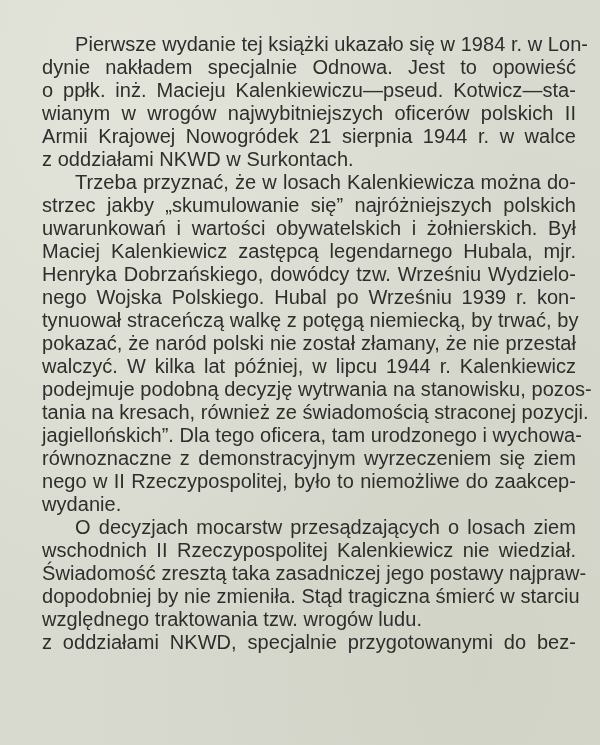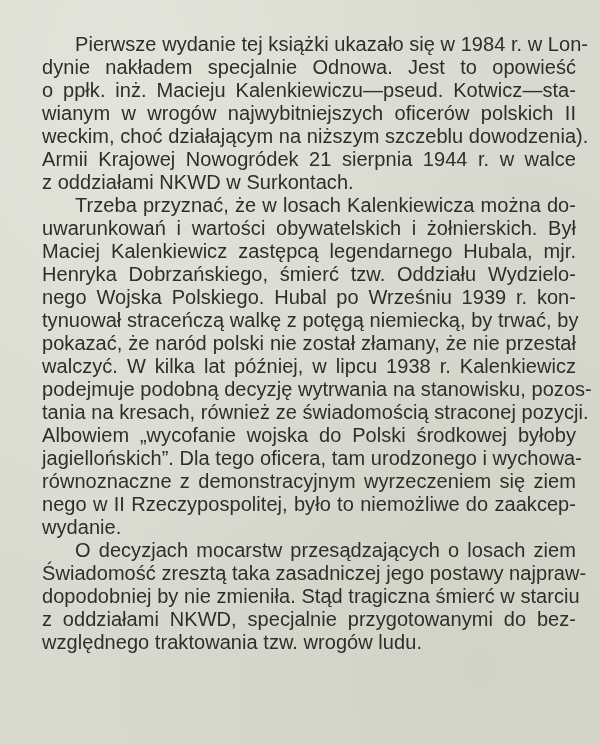--- a/index.html
+++ b/index.html
@@ -47,43 +47,43 @@
 </head>
 <body>
 
 <div class="page">
 
   <div class="para">
     <span class="line indent">Pierwsze wydanie tej książki ukazało się w 1984 r. w Lon-</span>
     <span class="line">dynie nakładem specjalnie Odnowa. Jest to opowieść</span>
     <span class="line">o ppłk. inż. Macieju Kalenkiewiczu—pseud. Kotwicz—sta-</span>
     <span class="line">wianym w wrogów najwybitniejszych oficerów polskich II</span>
-    <span class="line">weckim, choć działającym na niższym szczeblu dowodzenia).</span>
     <span class="line">Armii Krajowej Nowogródek 21 sierpnia 1944 r. w walce</span>
     <span class="line last">z oddziałami NKWD w Surkontach.</span>
   </div>
 
   <div class="para">
     <span class="line indent">Trzeba przyznać, że w losach Kalenkiewicza można do-</span>
+    <span class="line">strzec jakby „skumulowanie się” najróżniejszych polskich</span>
     <span class="line">uwarunkowań i wartości obywatelskich i żołnierskich. Był</span>
     <span class="line">Maciej Kalenkiewicz zastępcą legendarnego Hubala, mjr.</span>
-    <span class="line">Henryka Dobrzańskiego, śmierć tzw. Oddziału Wydzielo-</span>
+    <span class="line">Henryka Dobrzańskiego, dowódcy tzw. Wrześniu Wydzielo-</span>
     <span class="line">nego Wojska Polskiego. Hubal po Wrześniu 1939 r. kon-</span>
     <span class="line">tynuował straceńczą walkę z potęgą niemiecką, by trwać, by</span>
     <span class="line">pokazać, że naród polski nie został złamany, że nie przestał</span>
-    <span class="line">walczyć. W kilka lat później, w lipcu 1938 r. Kalenkiewicz</span>
+    <span class="line">walczyć. W kilka lat później, w lipcu 1944 r. Kalenkiewicz</span>
     <span class="line">podejmuje podobną decyzję wytrwania na stanowisku, pozos-</span>
     <span class="line">tania na kresach, również ze świadomością straconej pozycji.</span>
-    <span class="line">Albowiem „wycofanie wojska do Polski środkowej byłoby</span>
     <span class="line">jagiellońskich”. Dla tego oficera, tam urodzonego i wychowa-</span>
     <span class="line">równoznaczne z demonstracyjnym wyrzeczeniem się ziem</span>
     <span class="line">nego w II Rzeczypospolitej, było to niemożliwe do zaakcep-</span>
     <span class="line last">wydanie.</span>
   </div>
 
   <div class="para">
     <span class="line indent">O decyzjach mocarstw przesądzających o losach ziem</span>
+    <span class="line">wschodnich II Rzeczypospolitej Kalenkiewicz nie wiedział.</span>
     <span class="line">Świadomość zresztą taka zasadniczej jego postawy najpraw-</span>
     <span class="line">dopodobniej by nie zmieniła. Stąd tragiczna śmierć w starciu</span>
+    <span class="line last">względnego traktowania tzw. wrogów ludu.</span>
     <span class="line">z oddziałami NKWD, specjalnie przygotowanymi do bez-</span>
-    <span class="line last">względnego traktowania tzw. wrogów ludu.</span>
   </div>
 </div>
 
 </body></html>

